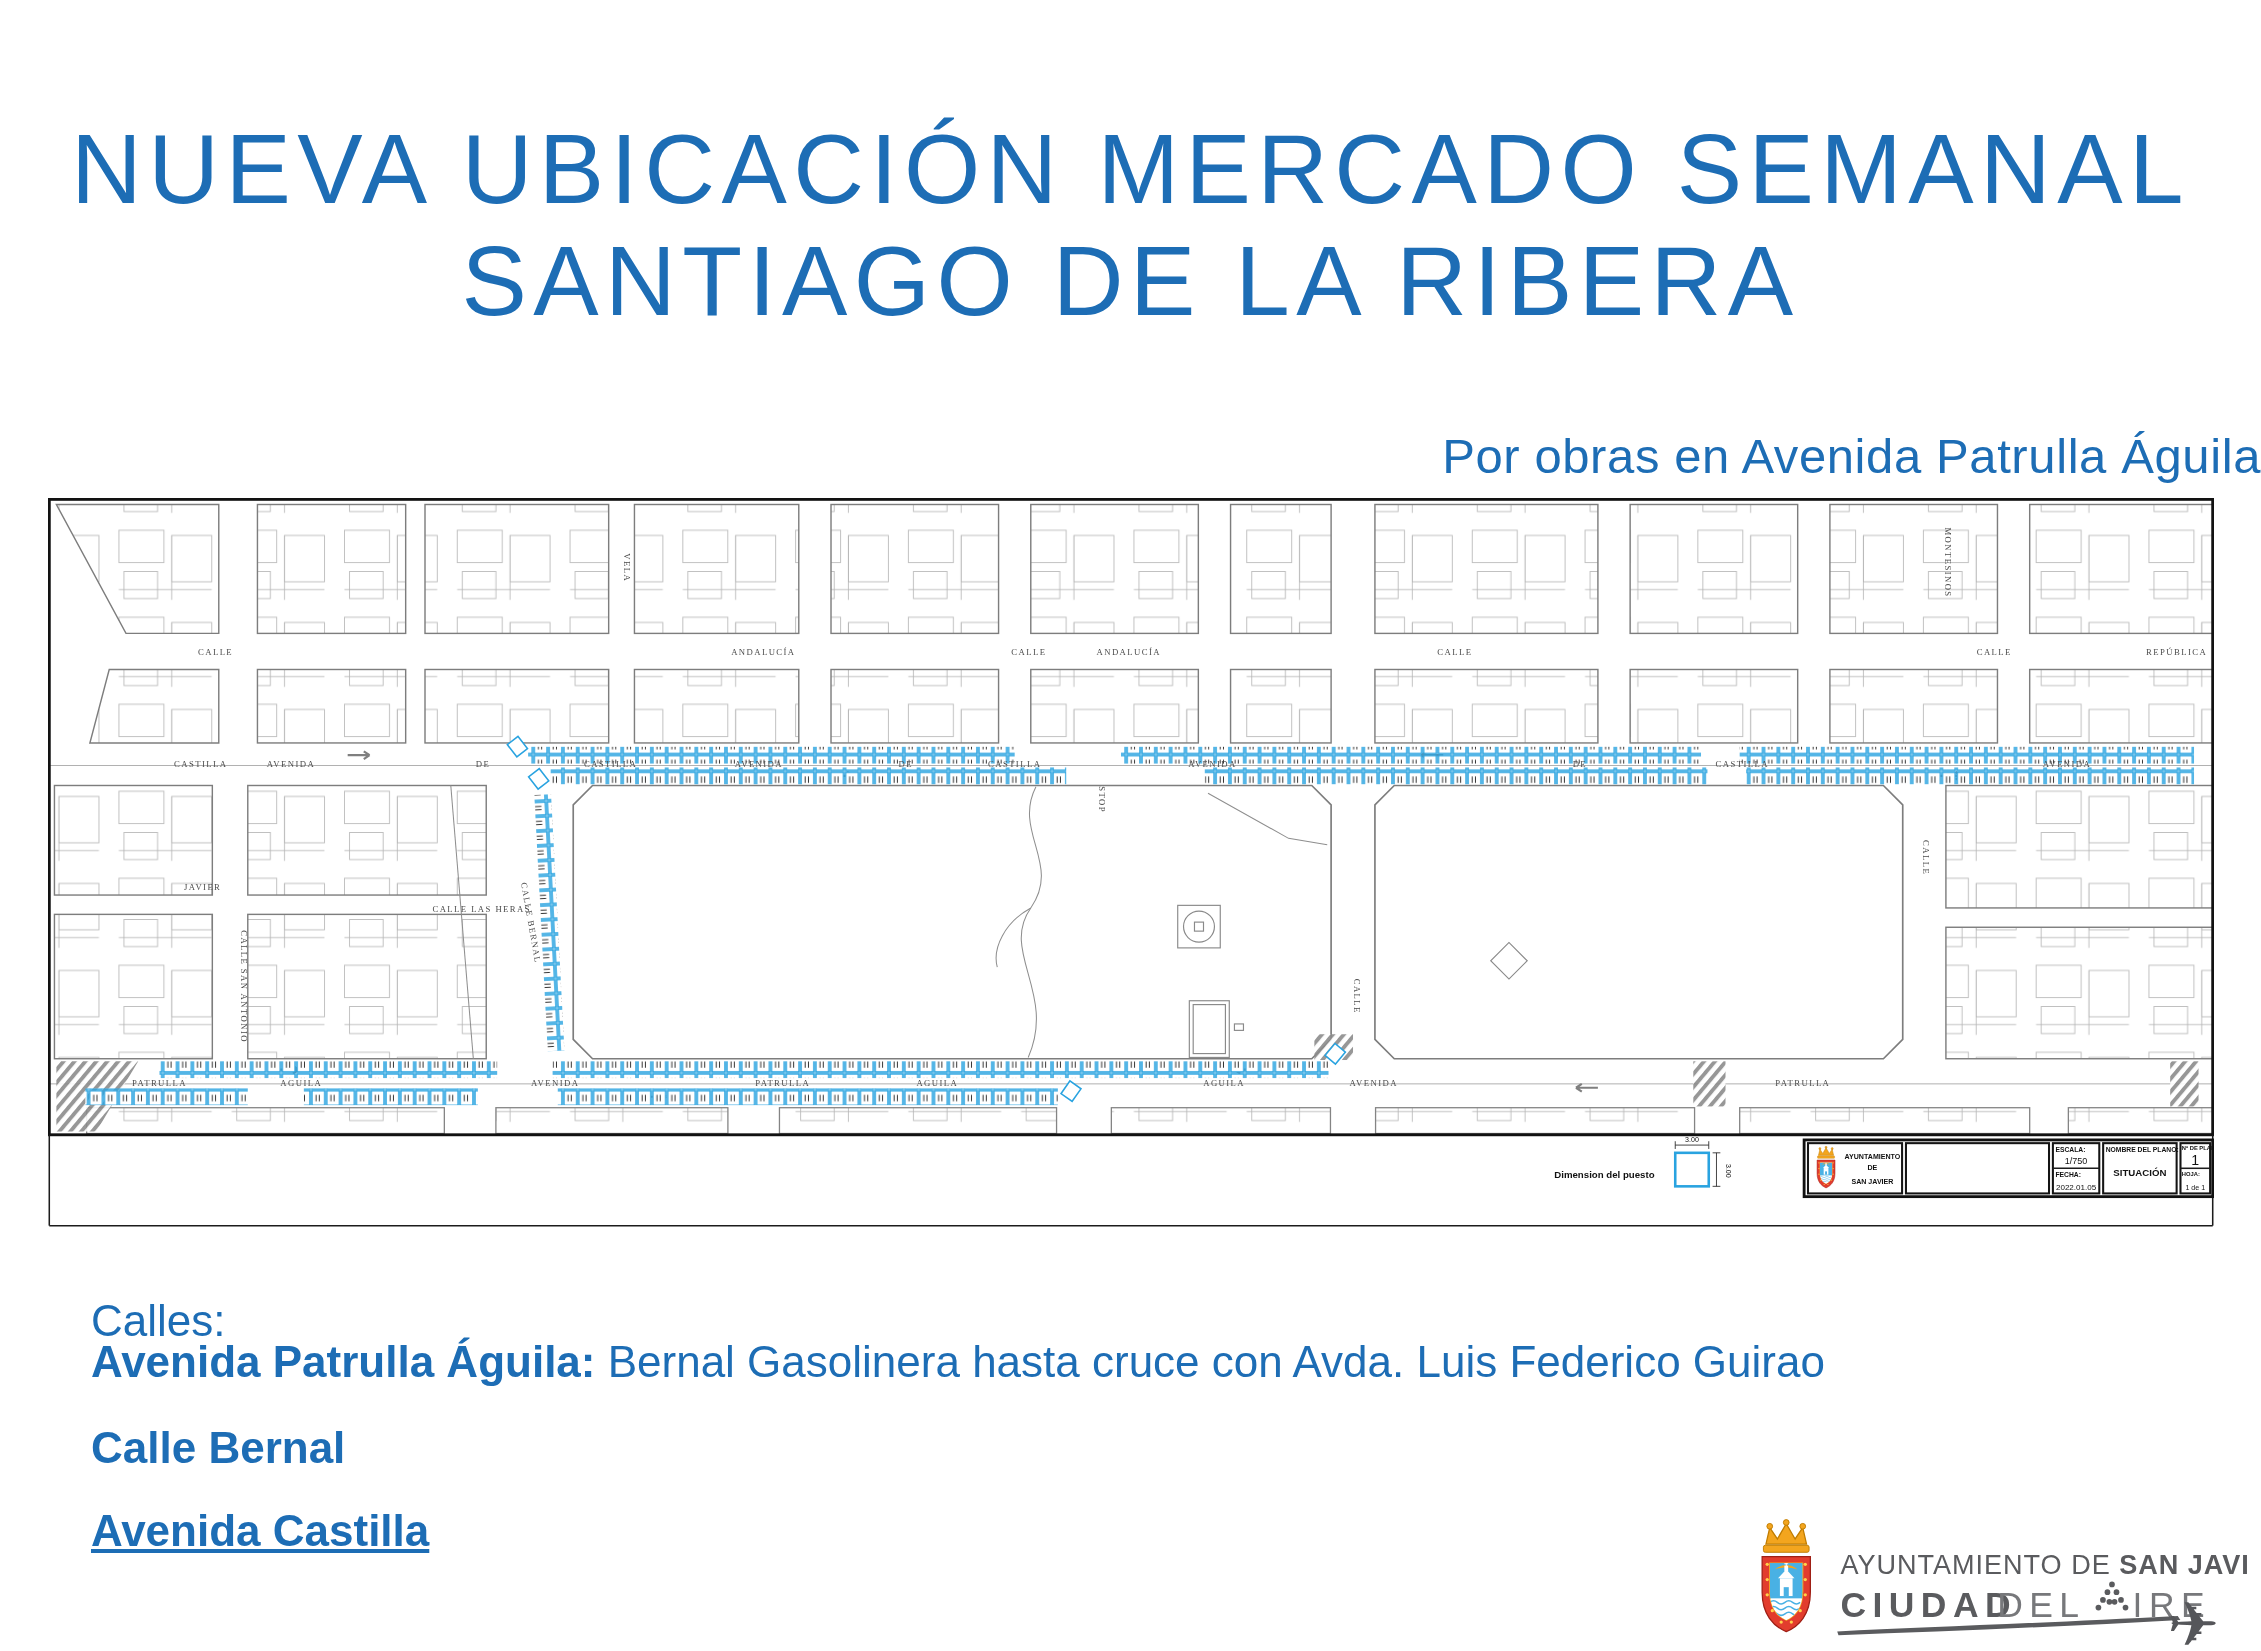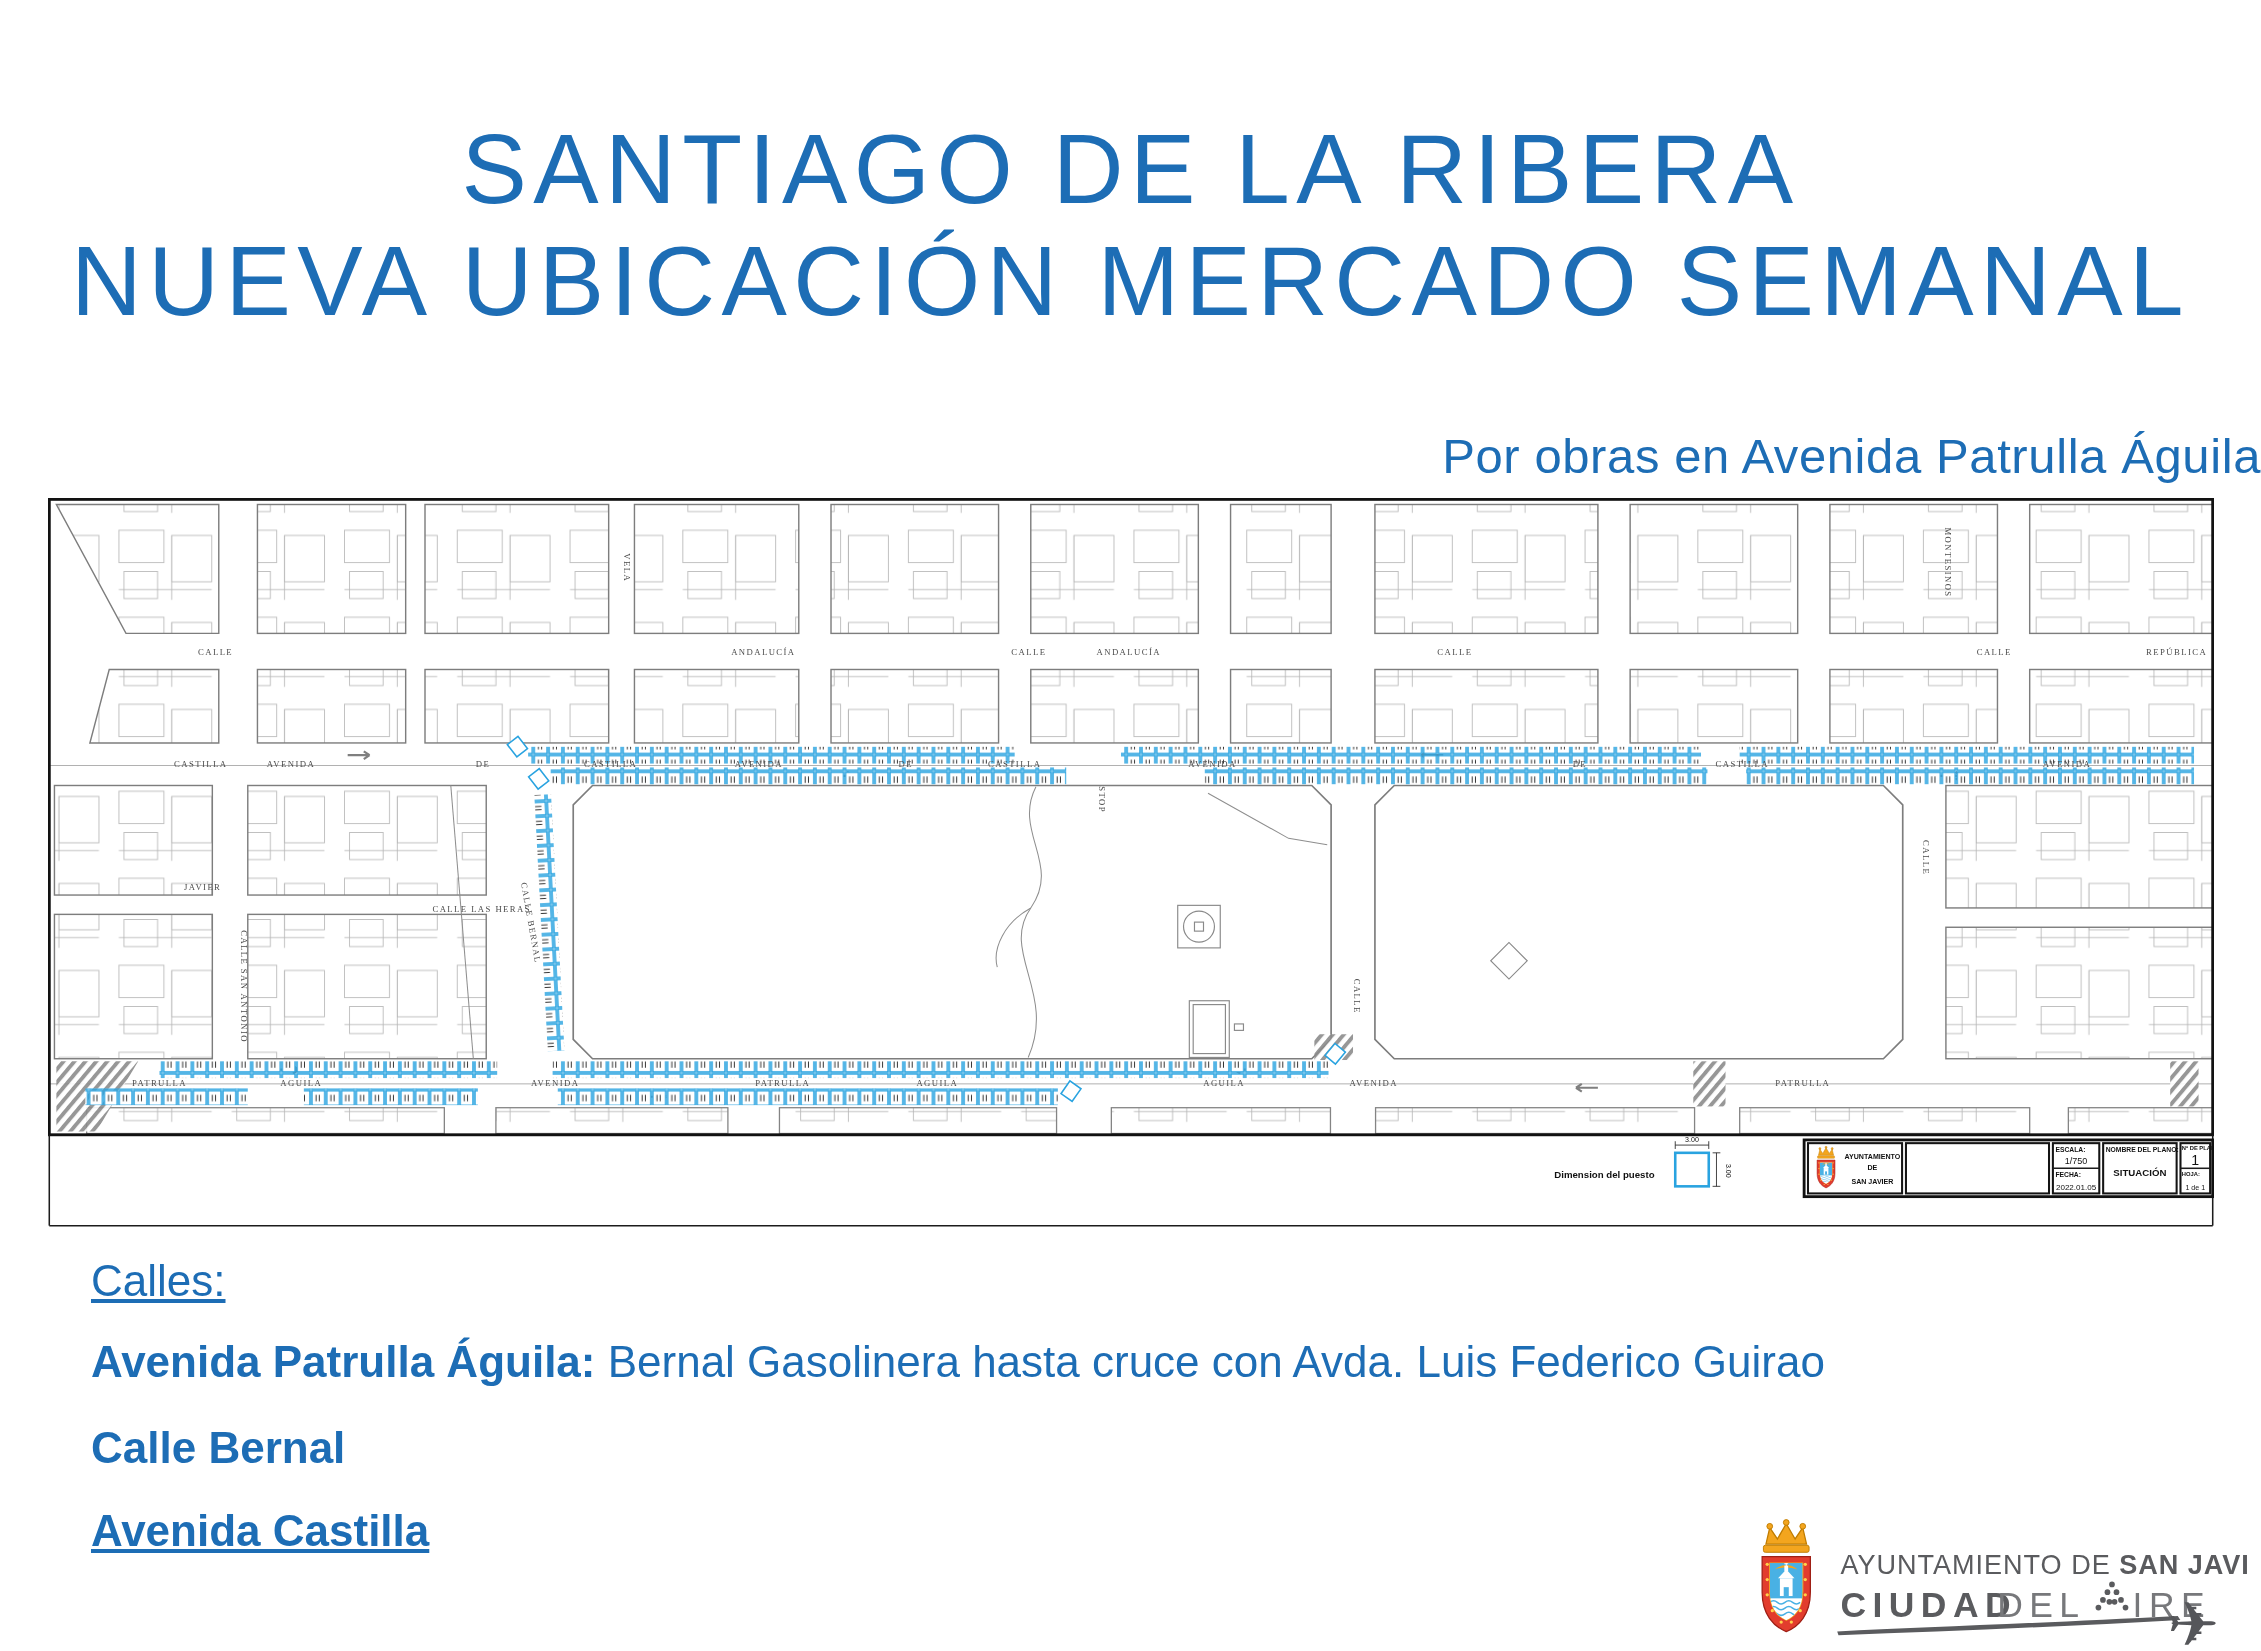--- a/index.html
+++ b/index.html
@@ -4,21 +4,21 @@
 <style>
   html,body{margin:0;padding:0;background:#ffffff;}
   .page{position:relative;width:2261px;height:1651px;background:#fff;overflow:hidden;
         font-family:"Liberation Sans",sans-serif;}
   .title{position:absolute;left:0;right:0;top:113px;text-align:center;color:var(--blue,#1d6db5);
          font-size:98px;line-height:112px;font-weight:400;letter-spacing:6.4px;}
   .subtitle{position:absolute;left:0;right:0;top:428px;text-align:right;color:var(--blue,#1d6db5);
             font-size:49px;font-weight:400;letter-spacing:0.6px;}
   .calles{position:absolute;left:91px;top:0;color:var(--blue,#1d6db5);font-size:44px;}
   .calles .cline{position:absolute;left:0;white-space:nowrap;}
-  .calles .h{top:1256px;font-weight:400;text-decoration:underline;}
+  .calles .h{top:1296px;font-weight:400;}
   .calles .i1{top:1337px;}
   .calles .i2{top:1423px;}
   .calles .i3{top:1506px;text-decoration:underline;}
   .calles .b{font-weight:700;}
   #map{position:absolute;left:48px;top:498px;width:2166px;height:729px;}
   #footer-logo{position:absolute;left:1734px;top:1512px;width:516px;height:139px;}
   
   .blk{fill:url(#parcels);stroke:#7d7d7d;stroke-width:2.2;}
   .blk-open{fill:#ffffff;stroke:#7d7d7d;stroke-width:2.6;}
   .sliver{fill:url(#parcels);stroke:#848484;stroke-width:2;}
@@ -48,22 +48,22 @@
   .f2-bold{font-family:"Liberation Sans",sans-serif;font-size:55px;font-weight:700;fill:#5a5b5e;letter-spacing:10px;}
   .f2-reg{font-family:"Liberation Sans",sans-serif;font-size:55px;font-weight:400;fill:#77787b;letter-spacing:10px;}
   .plane{font-family:"DejaVu Sans",sans-serif;font-size:96px;fill:#55565a;}
 </style>
 </head>
 <body>
 
 <div class="page">
 
   <div class="title">
+    <div>NUEVA UBICACIÓN MERCADO SEMANAL</div>
     <div>SANTIAGO DE LA RIBERA</div>
-    <div>NUEVA UBICACIÓN MERCADO SEMANAL</div>
   </div>
   <div class="subtitle">Por obras en Avenida Patrulla Águila</div>
 
   <svg id="map" viewBox="75 772 3361 1131" xmlns="http://www.w3.org/2000/svg">
     <defs>
       <pattern id="parcels" width="175" height="135" patternUnits="userSpaceOnUse">
         <g fill="none" stroke="#b5b5b5" stroke-width="1.3">
           <rect x="10" y="12" width="70" height="50"></rect>
           <rect x="92" y="20" width="62" height="72"></rect>
           <rect x="18" y="76" width="52" height="42"></rect>

